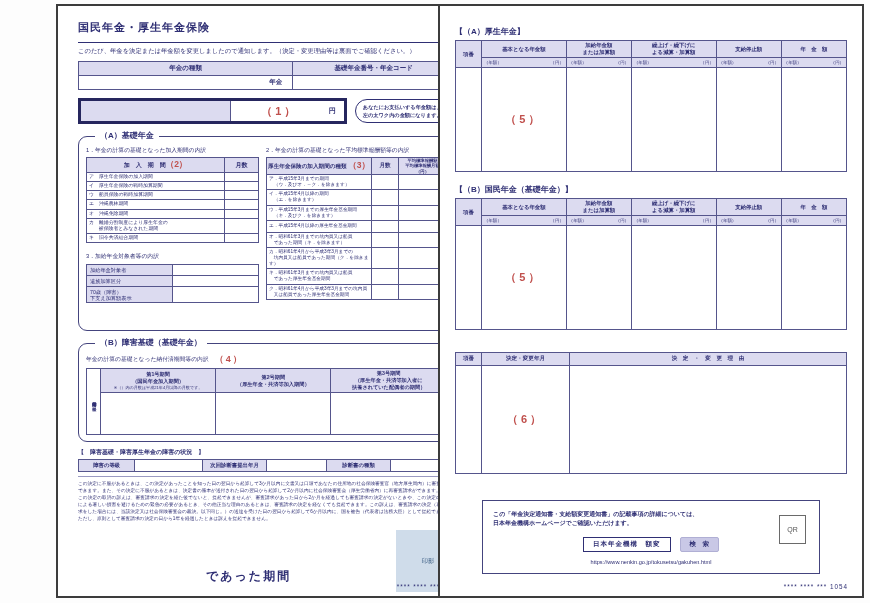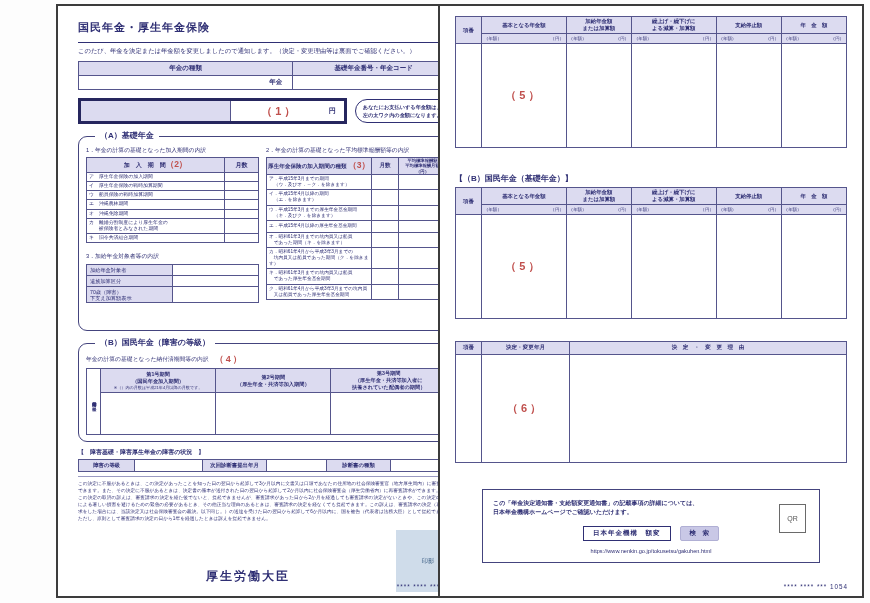--- a/index.html
+++ b/index.html
@@ -263,21 +263,21 @@
                   <td class="c2"></td>
                   <td class="c3"></td>
                 </tr>
           </tbody>
             </table>
         </div>
       </div>
     </div>
 
     <div class="rsection">
-      <span class="legend">（B）国民年金（障害の等級）</span>
+      <span class="legend">（B）障害基礎（基礎年金）</span>
       <div class="capB">
         <span>年金の計算の基礎となった納付済期間等の内訳</span>
         <span class="ref" style="color:#c0504d;font-size:9px;font-weight:bold;letter-spacing:2px">（4）</span>
       </div>
       <table class="tB">
         <tbody>
             <tr>
           <td class="vcell" rowspan="2">
             <div class="vwrap">
               <span>納付済期間</span>
@@ -314,29 +314,30 @@
         <td style="width:16%"></td>
         <td class="lav" style="width:17%">診断書の種類</td>
         <td></td>
       </tr>
     </tbody>
       </table>
 
     <div class="legal">この決定に不服があるときは、この決定があったことを知った日の翌日から起算して3か月以内に文書又は口頭であなたの住所地の社会保険審査官（地方厚生局内）に審査請求ができます。また、その決定に不服があるときは、決定書の謄本が送付された日の翌日から起算して2か月以内に社会保険審査会（厚生労働省内）に再審査請求ができます。なお、この決定の取消の訴えは、審査請求の決定を経た後でないと、提起できませんが、審査請求があった日から2か月を経過しても審査請求の決定がないときや、この決定の執行等による著しい損害を避けるための緊急の必要があるとき、その他正当な理由のあるときは、審査請求の決定を経なくても提起できます。この訴えは、審査請求の決定（再審査請求をした場合には、当該決定又は社会保険審査会の裁決。以下同じ。）の送達を受けた日の翌日から起算して6か月以内に、国を被告（代表者は法務大臣）として提起できます。ただし、原則として審査請求の決定の日から1年を経過したときは訴えを提起できません。</div>
 
     <div class="minister-area">
-      <span class="minister">厚生労働大臣</span>
+      <span class="minister">であった期間</span>
       <div class="stamp">印影</div>
     </div>
 
     <div class="foot">**** **** *** 1008</div>
   </div>
 
   <div class="page right">
 
+    <div class="rtitle">【（A）厚生年金】</div>
     <table class="tAmt">
       <tbody>
           <tr class="h">
         <td class="lav itemno" rowspan="2">項番</td>
         <td class="lav">基本となる年金額</td>
         <td class="lav ml">加給年金額
 または加算額</td>
         <td class="lav ml">繰上げ・繰下げに
 よる減算・加算額</td>
         <td class="lav">支給停止額</td>
@@ -378,21 +379,21 @@
         <td></td>
         <td class="ref-big">（5）</td>
         <td></td>
         <td></td>
         <td></td>
         <td></td>
       </tr>
     </tbody>
       </table>
 
-    <div class="rtitle" style="margin-top:25px">【（B）国民年金（基礎年金）】</div>
+    <div class="rtitle" style="margin-top:12px">【（B）国民年金（基礎年金）】</div>
     <table class="tAmt">
       <tbody>
           <tr class="h">
         <td class="lav itemno" rowspan="2">項番</td>
         <td class="lav">基本となる年金額</td>
         <td class="lav ml">加給年金額
 または加算額</td>
         <td class="lav ml">繰上げ・繰下げに
 よる減算・加算額</td>
         <td class="lav">支給停止額</td>

